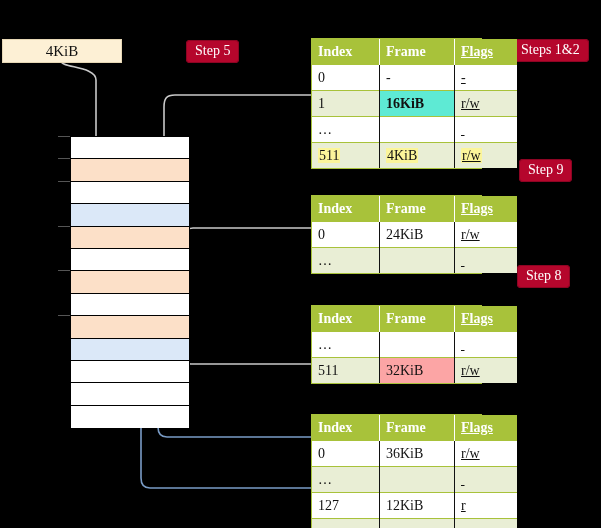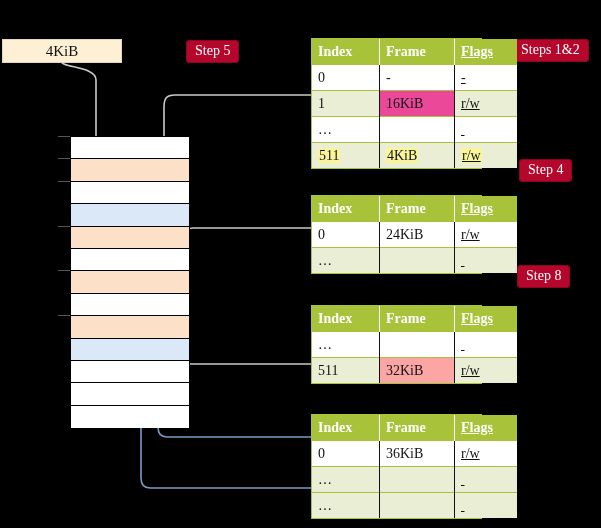--- a/index.html
+++ b/index.html
@@ -104,21 +104,21 @@
       <div class="tick" style="top: 158.4px;"></div>
       <div class="tick" style="top: 180.8px;"></div>
       <div class="tick" style="top: 225.6px;"></div>
       <div class="tick" style="top: 270.4px;"></div>
       <div class="tick" style="top: 315.2px;"></div>
     </div>
 
   <div id="badges">
       <div class="badge" style="left: 186px; top: 40px; background: rgb(181, 6, 44); color: rgb(255, 255, 255);">Step 5</div>
       <div class="badge" style="left: 512px; top: 19px; background: rgb(181, 6, 44); color: rgb(255, 255, 255); margin-top: 20px;">Steps 1&amp;2</div>
-      <div class="badge" style="left: 519px; top: 159px; background: rgb(181, 6, 44); color: rgb(255, 255, 255);">Step 4</div>
+      <div class="badge" style="left: 519px; top: 159px; background: rgb(181, 6, 44); color: rgb(255, 255, 255);">Step 9</div>
       <div class="badge" style="left: 517px; top: 265px; background: rgb(181, 6, 44); color: rgb(255, 255, 255);">Step 8</div>
     </div>
 
   <div id="tables">
       <div class="tbl" style="left: 311px; top: 21px; width: 169px;">
         <table style="width: 100%;">
           <thead>
             <tr>
               <th class="c-idx" style="background: rgb(168, 194, 58);">Index</th>
               <th class="c-frm" style="background: rgb(168, 194, 58);">Frame</th>
@@ -126,21 +126,21 @@
             </tr>
           </thead>
           <tbody>
             <tr>
               <td class="c-idx">0</td>
               <td class="c-frm">-</td>
               <td class="c-flg">-</td>
             </tr>
             <tr class="alt">
               <td class="c-idx" style="background: rgb(233, 238, 213);">1</td>
-              <td class="c-frm" style="background: #ec4899;">16KiB</td>
+              <td class="c-frm" style="background: #5eead4; font-weight: bold;">16KiB</td>
               <td class="c-flg" style="background: rgb(233, 238, 213);">r/w</td>
             </tr>
             <tr>
               <td class="c-idx">…</td>
               <td class="c-frm">&nbsp;</td>
               <td class="c-flg">&nbsp;</td>
             </tr>
             <tr class="alt">
               <td class="c-idx hl" style="background: rgb(233, 238, 213);"><span style="background: rgb(251, 245, 154);">511</span></td>
               <td class="c-frm hl" style="background: rgb(233, 238, 213);"><span style="background: rgb(251, 245, 154);">4KiB</span></td>
@@ -208,20 +208,25 @@
             <tr>
               <td class="c-idx">0</td>
               <td class="c-frm">36KiB</td>
               <td class="c-flg">r/w</td>
             </tr>
             <tr class="alt">
               <td class="c-idx" style="background: rgb(233, 238, 213);">…</td>
               <td class="c-frm" style="background: rgb(233, 238, 213);">&nbsp;</td>
               <td class="c-flg" style="background: rgb(233, 238, 213);">&nbsp;</td>
             </tr>
+            <tr>
+              <td class="c-idx">127</td>
+              <td class="c-frm">12KiB</td>
+              <td class="c-flg">r</td>
+            </tr>
             <tr class="alt">
               <td class="c-idx" style="background: rgb(233, 238, 213);">…</td>
               <td class="c-frm" style="background: rgb(233, 238, 213);">&nbsp;</td>
               <td class="c-flg" style="background: rgb(233, 238, 213);">&nbsp;</td>
             </tr>
           </tbody>
         </table>
       </div>
     </div>
 

